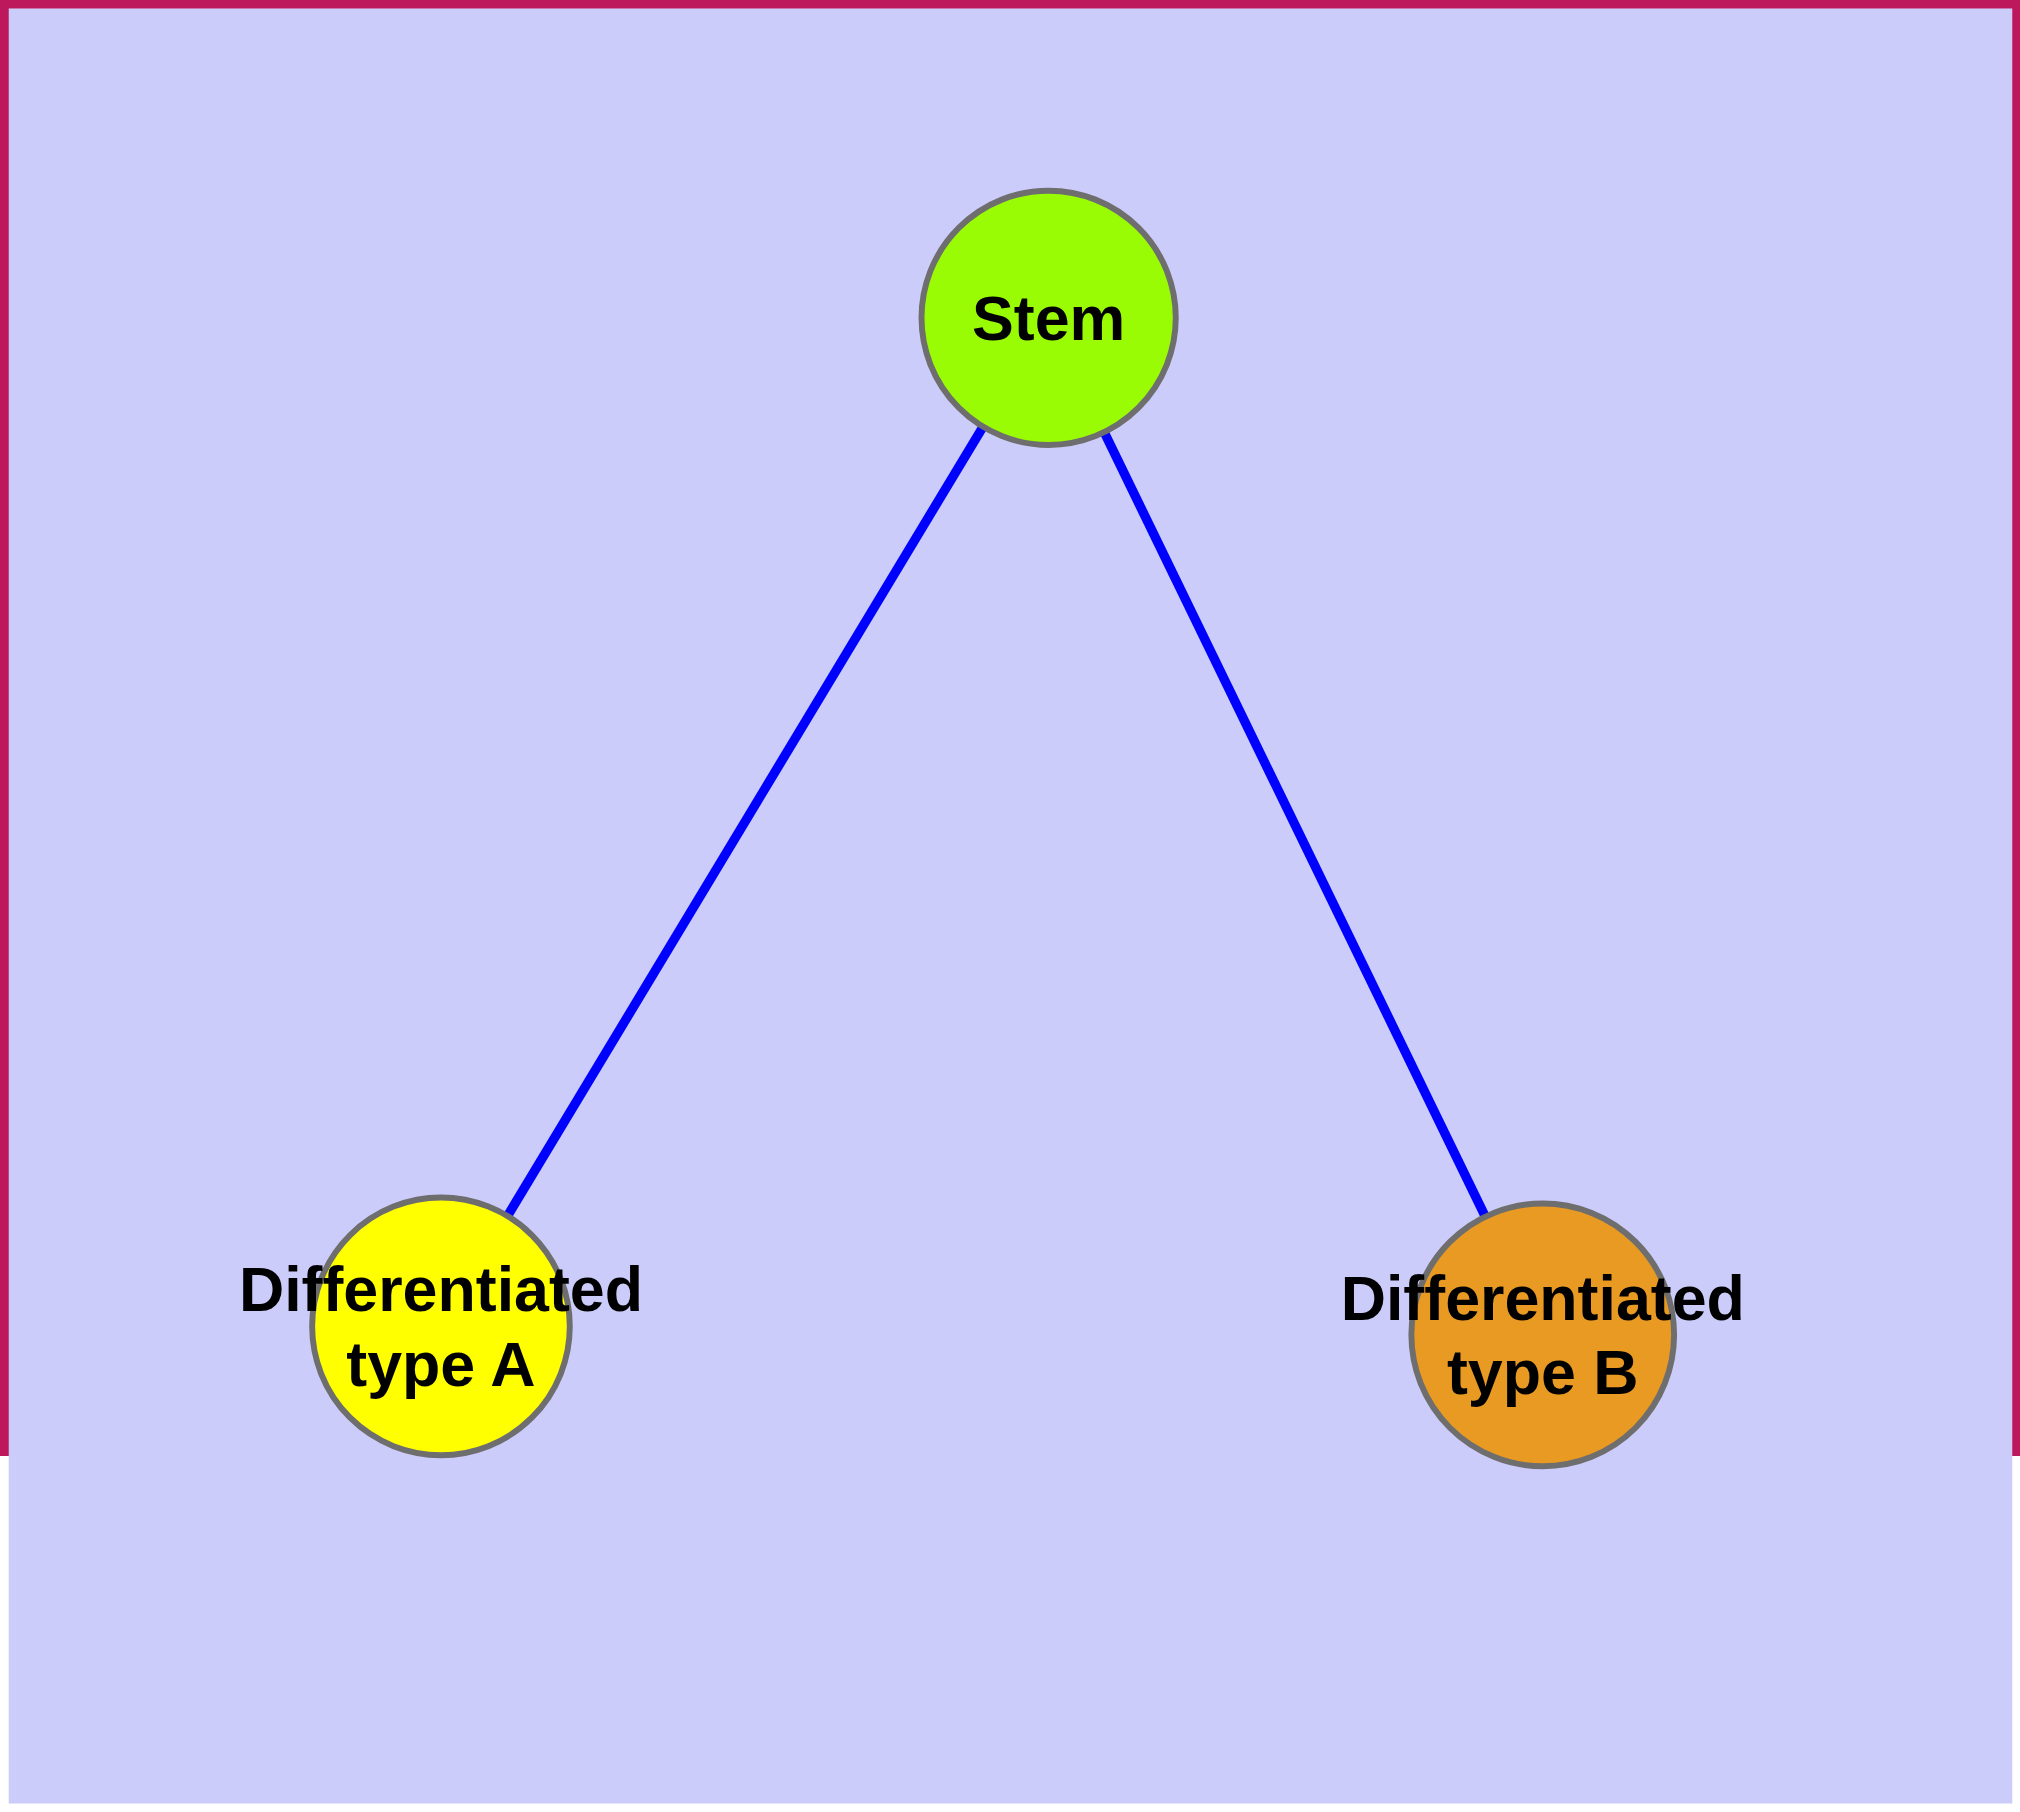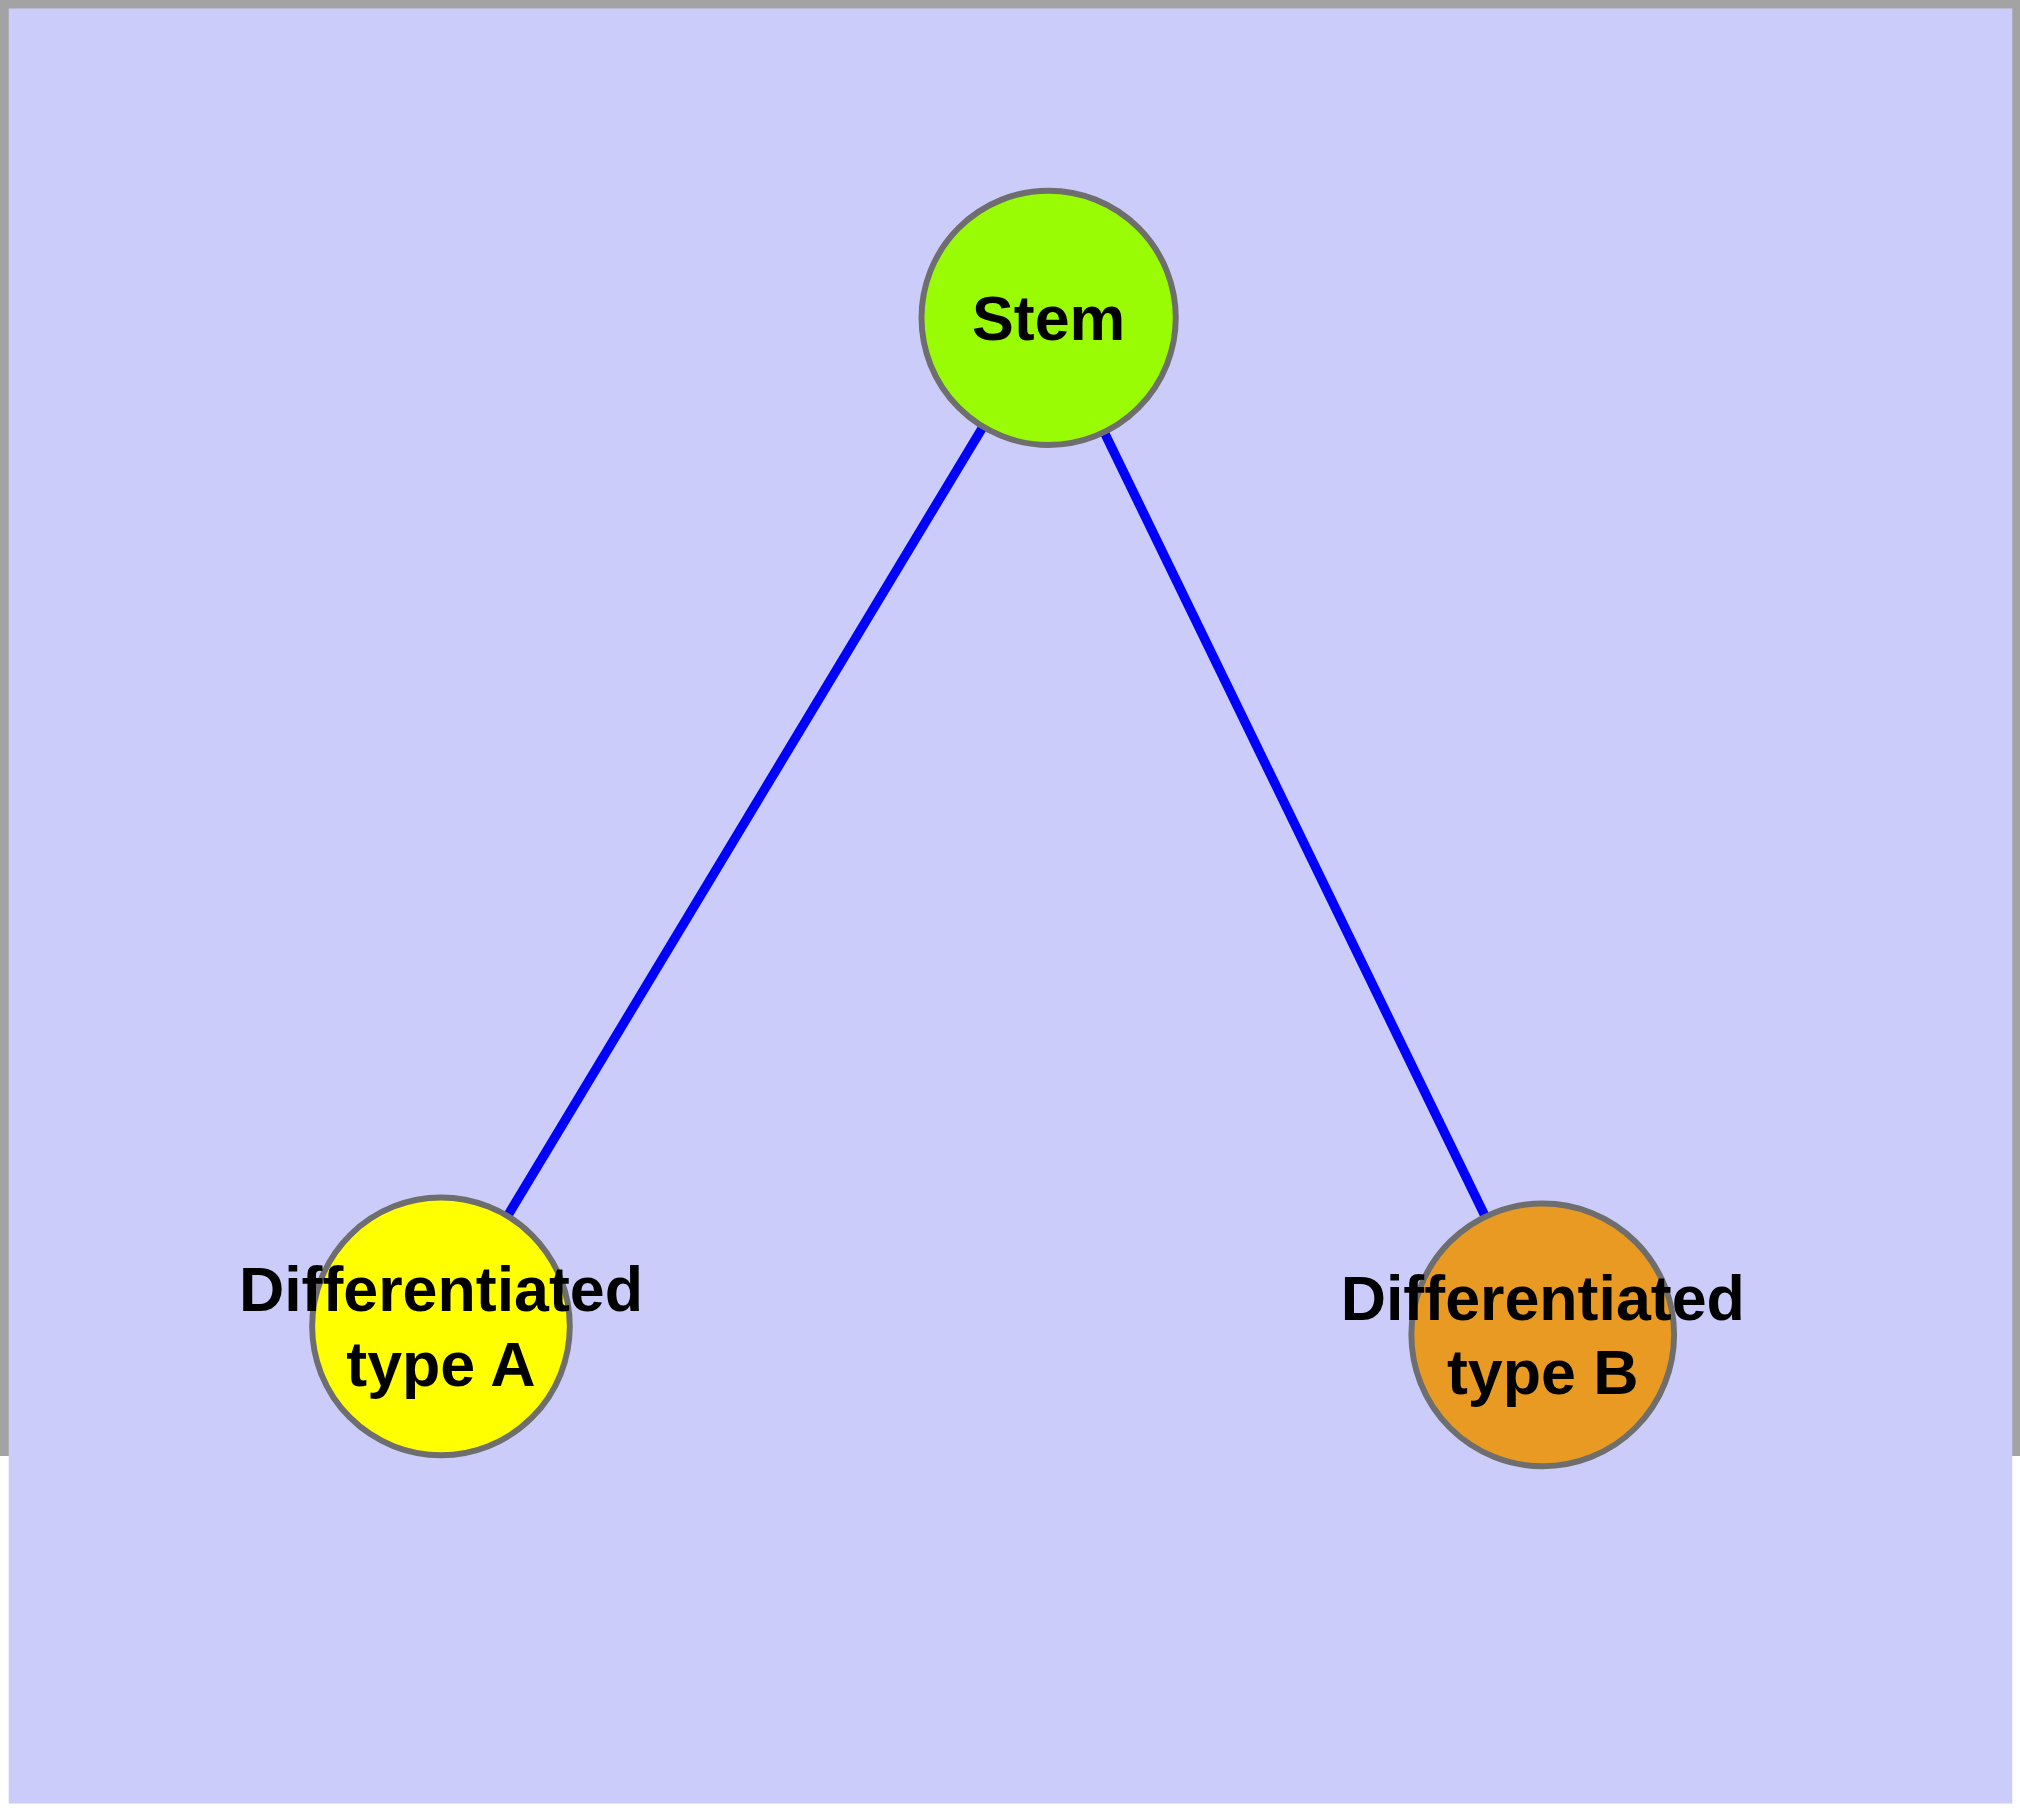--- a/index.html
+++ b/index.html
@@ -10,21 +10,21 @@
   body {
     width: 2021px;
     height: 1812px;
     overflow: hidden;
     font-family: "Liberation Sans", sans-serif;
   }
   #graph-canvas {
     position: relative;
     width: 2021px;
     height: 1456px;
-    background: #a3a3a3;
+    background: #be185d;
   }
   #graph-canvas svg {
     position: absolute;
     top: 0;
     left: 0;
     display: block;
   }
   .node-label {
     font-family: "Liberation Sans", sans-serif;
     font-weight: bold;

